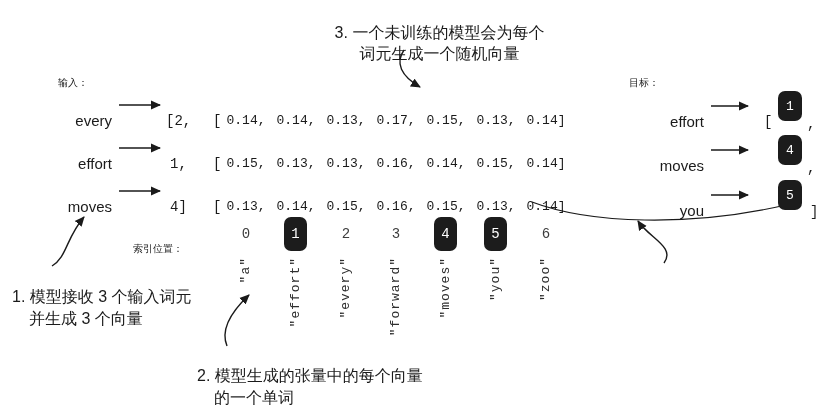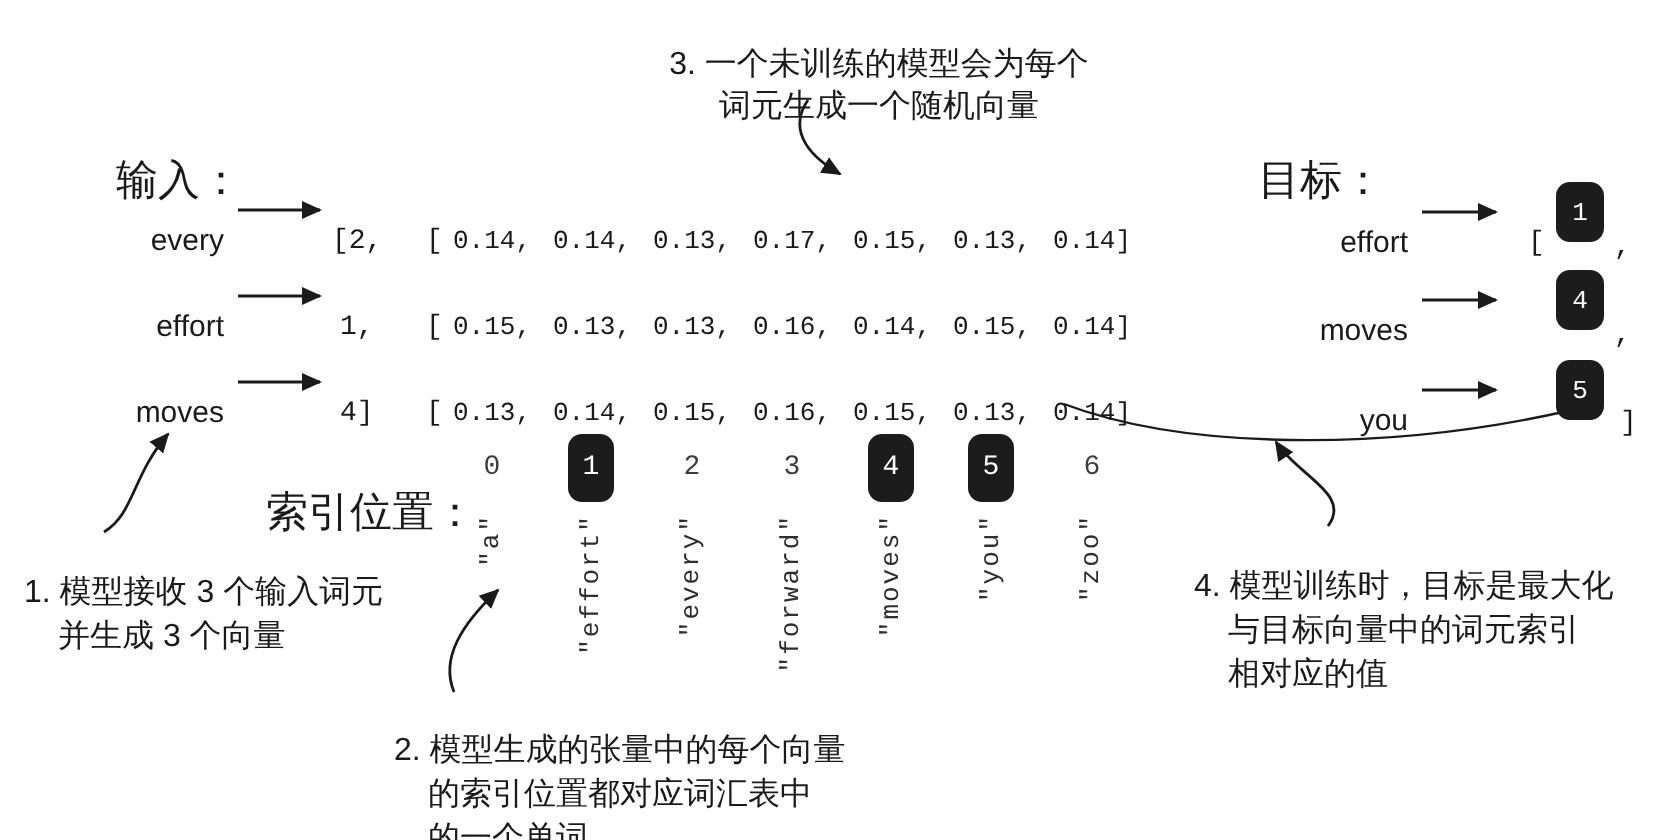--- a/index.html
+++ b/index.html
@@ -1,21 +1,21 @@
 <!DOCTYPE html>
 <html><head>
 <meta charset="utf-8">
 <style>
   html,body{margin:0;padding:0;background:#fff;}
   .figure{position:relative;width:835px;height:420px;background:#fff;overflow:hidden;
           font-family:"Liberation Sans",sans-serif;color:#1a1a1a;}
   .abs{position:absolute;margin-top:16px;}
   .cjk{font-size:16px;line-height:22px;color:#1a1a1a;white-space:nowrap;}
   .cjk .ind{padding-left:17px;display:block;}
-  .sec-label{font-size:21px;color:#1a1a1a;white-space:nowrap;}
+  .sec-label{font-size:10px;color:#1a1a1a;white-space:nowrap;}
   .word{font-size:15px;width:70px;text-align:right;white-space:nowrap;}
   .mono{font-family:"Liberation Mono","DejaVu Sans Mono",monospace;}
   .tok{font-size:14px;white-space:pre;}
   .vec-row{position:absolute;left:221px;height:16px;}
   .cell{position:relative;display:inline-block;width:50px;height:16px;line-height:16px;
         text-align:center;font-size:13px;vertical-align:top;margin-top:16px;}
   .cell.hl::before{content:"";position:absolute;inset:-11px 0px;background:#d8d8d8;
         border:1.5px solid #1a1a1a;border-radius:10px;z-index:-1;}
   .idx{position:absolute;width:26px;height:34px;top:217px;display:flex;align-items:center;
        justify-content:center;font-size:14px;color:#3d3d3d;}
@@ -108,26 +108,20 @@
   <div class="abs mono punc" style="left:807px;top:100px;">,</div>
   <div class="abs mono punc" style="left:807px;top:144px;">,</div>
   <div class="abs mono punc" style="left:810px;top:188px;">]</div>
 
   <div class="abs cjk" style="left:12px;top:270px;">
     <span>1. 模型接收 3 个输入词元</span>
     <span class="ind">并生成 3 个向量</span>
   </div>
   <div class="abs cjk" style="left:197px;top:349px;">
     <span>2. 模型生成的张量中的每个向量</span>
-    <span class="ind">的索引位置都对应词汇表中</span>
     <span class="ind">的一个单词</span>
   </div>
   <div class="abs cjk" style="left:317px;top:6px;width:245px;text-align:center;line-height:21px;">
     <span>3. 一个未训练的模型会为每个</span><br>
     <span>词元生成一个随机向量</span>
   </div>
-  <div class="abs cjk" style="left:597px;top:267px;">
-    <span>4. 模型训练时，目标是最大化</span>
-    <span class="ind">与目标向量中的词元索引</span>
-    <span class="ind">相对应的值</span>
-  </div>
 
 </div>
 
 </body></html>

